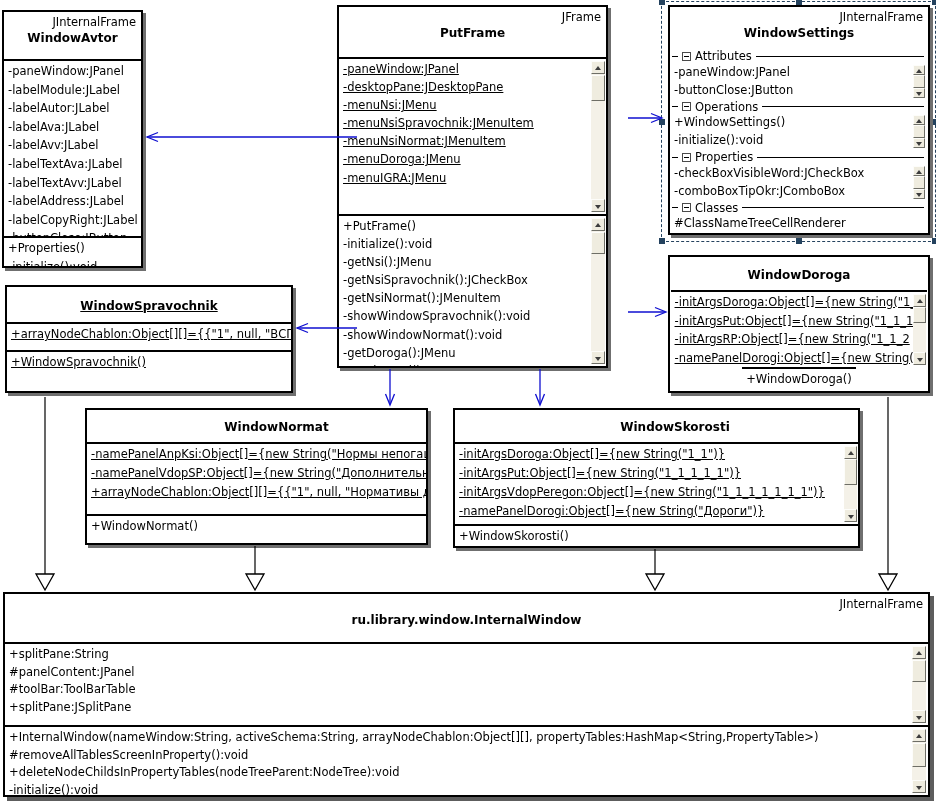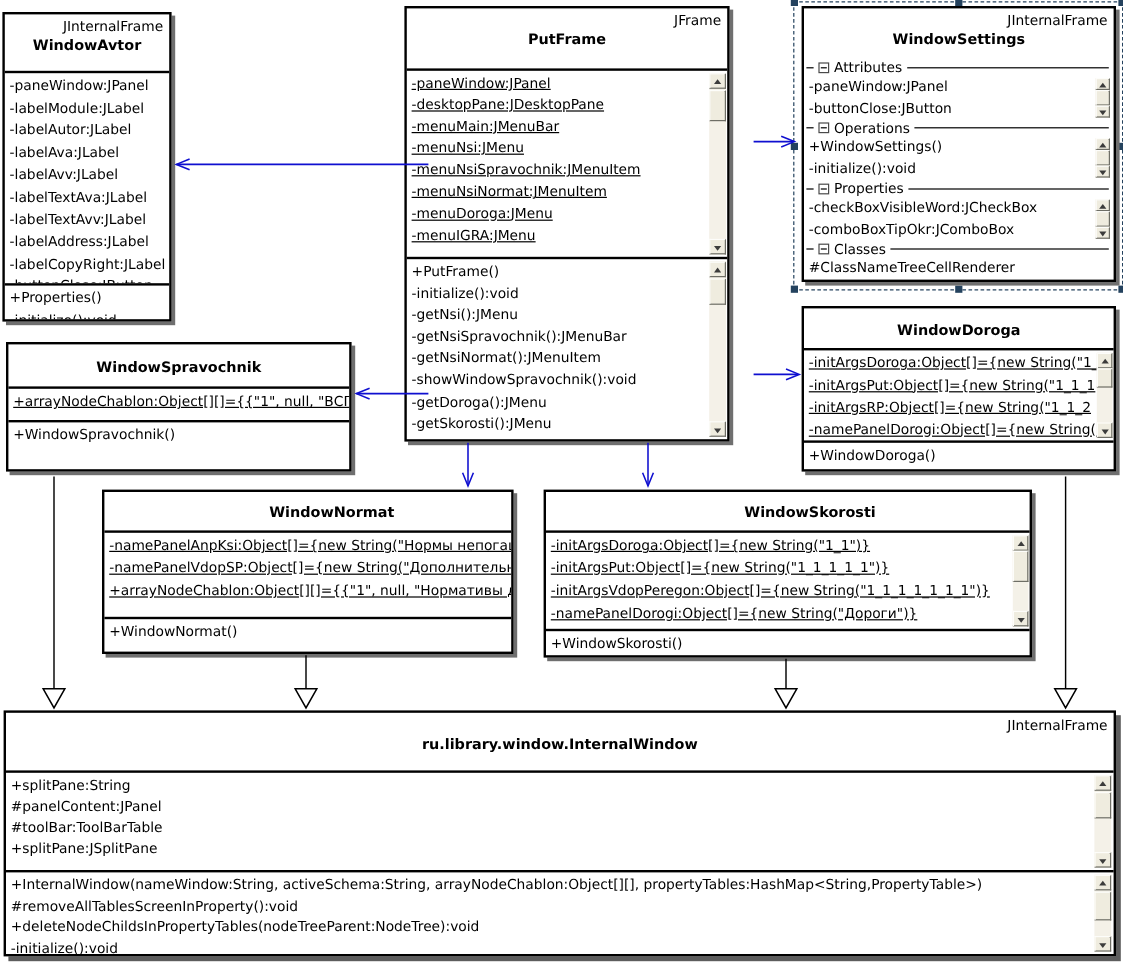--- a/index.html
+++ b/index.html
@@ -102,39 +102,39 @@
       <div class="cname">PutFrame</div>
     </div>
     <div class="sec ul" style="height:157px;">
       <div class="vsb">
         <div class="sb up"></div>
         <div class="sthumb" style="top:14px;height:26px;"></div>
         <div class="sb down"></div>
       </div>
     <div class="mrow">-paneWindow:JPanel</div>
         <div class="mrow">-desktopPane:JDesktopPane</div>
-        <div class="mrow">-menuMain:JMenuBar</div>
         <div class="mrow">-menuNsi:JMenu</div>
         <div class="mrow">-menuNsiSpravochnik:JMenuItem</div>
         <div class="mrow">-menuNsiNormat:JMenuItem</div>
         <div class="mrow">-menuDoroga:JMenu</div>
         <div class="mrow">-menuIGRA:JMenu</div>
       </div>
     <div class="sec grow">
       <div class="vsb">
         <div class="sb up"></div>
         <div class="sthumb" style="top:14px;height:22px;"></div>
         <div class="sb down"></div>
       </div>
     <div class="mrow">+PutFrame()</div>
         <div class="mrow">-initialize():void</div>
         <div class="mrow">-getNsi():JMenu</div>
-        <div class="mrow">-getNsiSpravochnik():JMenuBar</div>
+        <div class="mrow">-getNsiSpravochnik():JCheckBox</div>
         <div class="mrow">-getNsiNormat():JMenuItem</div>
         <div class="mrow">-showWindowSpravochnik():void</div>
+        <div class="mrow">-showWindowNormat():void</div>
         <div class="mrow">-getDoroga():JMenu</div>
         <div class="mrow">-getSkorosti():JMenu</div>
       </div>
   </div>
 
   <div class="box b-set" style="left:668px;top:5px;width:262px;height:230px;">
     <div class="hdr" style="height:42px;">
       <div class="stereo">JInternalFrame</div>
       <div class="cname">WindowSettings</div>
     </div>
@@ -187,33 +187,33 @@
       <span class="dash"></span>
       <span class="cbox"></span>
       <span class="slabel">Classes</span>
       <span class="dash grow"></span>
     </div>
     <div class="ws-sec">
         <div class="mrow">#ClassNameTreeCellRenderer</div>
       </div>
   </div>
 
-  <div class="box b-spr" style="left:5px;top:285px;width:288px;height:108px;">
+  <div class="box b-spr" style="left:5px;top:285px;width:288px;height:108px;text-decoration:underline;">
     <div class="hdr hdr-center" style="height:35px;">
       <div class="cname">WindowSpravochnik</div>
     </div>
     <div class="sec ul" style="height:28px;">
         <div class="mrow">+arrayNodeChablon:Object[][]={{"1", null, "ВСП",</div>
       </div>
     <div class="sec grow">
         <div class="mrow">+WindowSpravochnik()</div>
       </div>
   </div>
 
-  <div class="box b-dor" style="left:668px;top:255px;width:262px;height:138px;">
+  <div class="box b-dor" style="left:668px;top:255px;width:262px;height:138px;align-items:center;">
     <div class="hdr hdr-center" style="height:33px;">
       <div class="cname">WindowDoroga</div>
     </div>
     <div class="sec ul" style="height:77px;">
       <div class="vsb" style="width:13px;">
         <div class="sb up"></div>
         <div class="sthumb" style="top:13px;height:16px;"></div>
         <div class="sb down"></div>
       </div>
     <div class="mrow">-initArgsDoroga:Object[]={new String("1_1</div>

